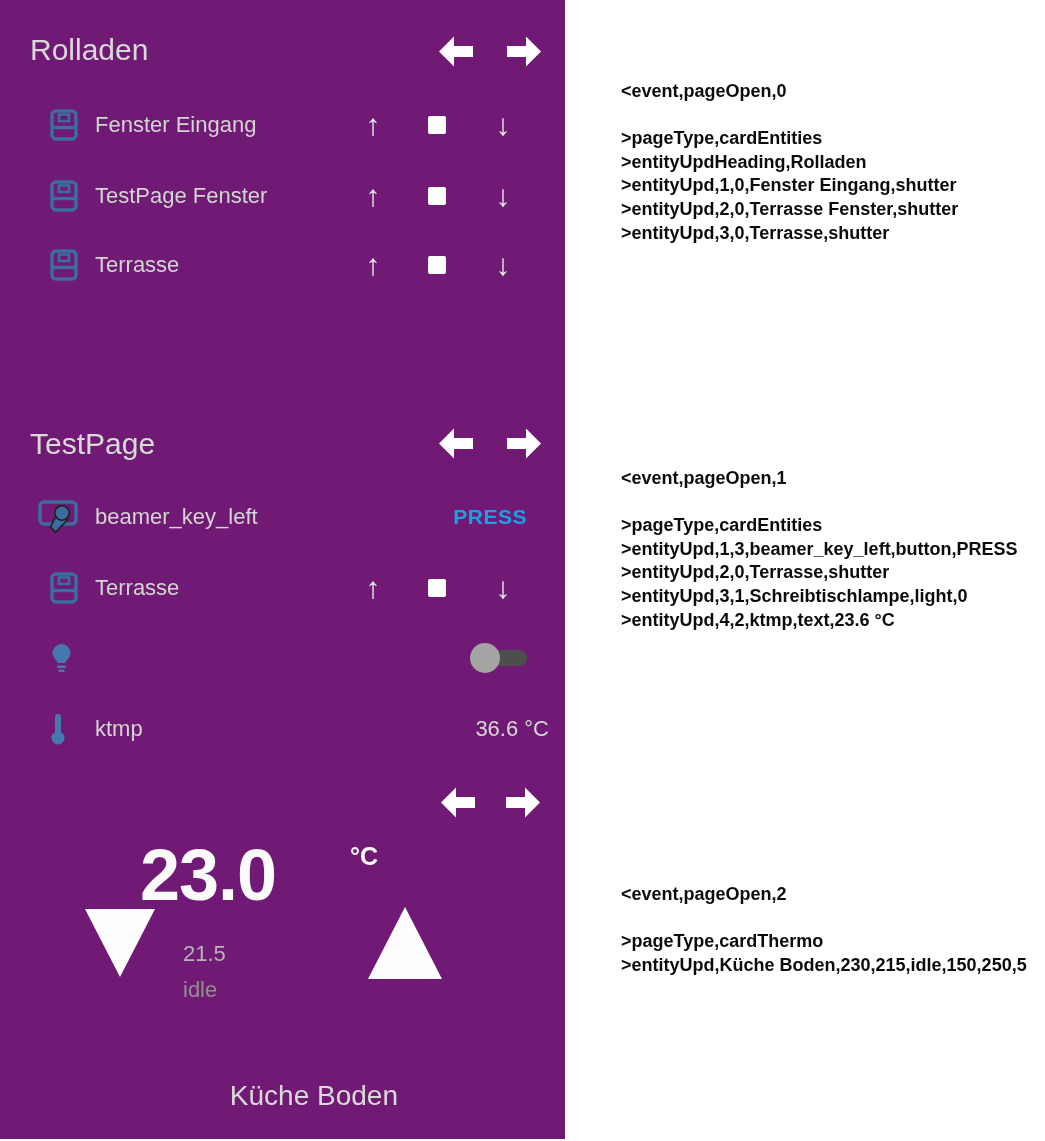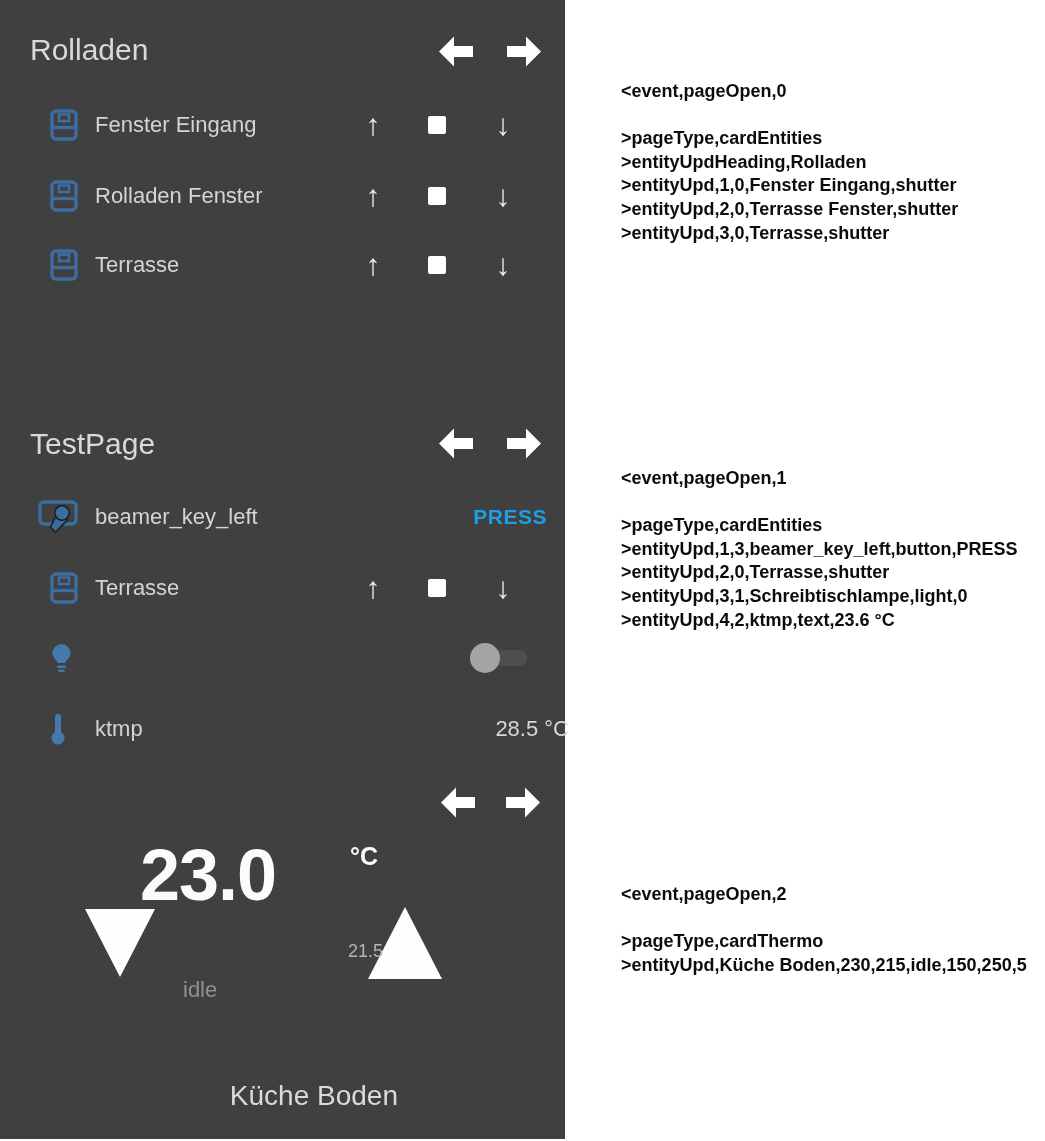--- a/index.html
+++ b/index.html
@@ -1,36 +1,36 @@
 <!DOCTYPE html>
 <html><head>
 <meta charset="utf-8">
 <style>
   html,body{margin:0;padding:0;background:#fff;font-family:"Liberation Sans",sans-serif;}
   .stage{position:relative;width:1045px;height:1141px;background:#ffffff;overflow:hidden;}
-  .panel{position:absolute;left:0;top:0;width:565px;height:1139px;background:#404040;}
+  .panel{position:absolute;left:0;top:0;width:565px;height:1139px;background:#701a75;}
   .heading{position:absolute;left:30px;height:40px;line-height:40px;font-size:30px;color:#d8dad6;}
   .nav{position:absolute;width:34px;height:31px;cursor:pointer;}
-  .row{position:absolute;left:0;width:565px;height:70px;padding-left:20px;}
+  .row{position:absolute;left:0;width:565px;height:70px;}
   .eicon{position:absolute;left:50px;top:50%;transform:translateY(-50%);display:flex;}
   .eicon.wide{left:38px;}
   .elabel{position:absolute;left:95px;top:0;line-height:70px;font-size:22px;color:#d3d5d2;white-space:nowrap;}
   .cup,.cdown{position:absolute;top:0;width:40px;text-align:center;line-height:70px;font-size:30px;color:#eceeeb;cursor:pointer;}
   .cup{left:353px;}
   .cdown{left:483px;}
   .cstop{position:absolute;left:428px;top:26px;width:18px;height:18px;background:#ffffff;border-radius:2px;cursor:pointer;}
   .press{position:absolute;right:38px;top:0;line-height:70px;font-size:21px;font-weight:700;color:#1ba1e3;cursor:pointer;letter-spacing:.5px;}
   .val{position:absolute;right:16px;top:0;line-height:70px;font-size:22px;color:#d6d8d5;white-space:nowrap;}
   .toggle{position:absolute;left:470px;top:20px;width:57px;height:30px;cursor:pointer;}
   .track{position:absolute;left:8px;top:7px;width:49px;height:16px;border-radius:8px;background:#4d4f4c;}
   .knob{position:absolute;left:0;top:0;width:30px;height:30px;border-radius:50%;background:#a3a5a2;}
   .bigtemp{position:absolute;left:140px;top:834px;width:200px;text-align:left;font-size:72px;font-weight:700;color:#fbfbfb;letter-spacing:-1px;}
   .tempunit{position:absolute;left:350px;top:842px;font-size:25px;font-weight:700;color:#fbfbfb;}
   .tri{position:absolute;cursor:pointer;}
-  .setpoint{position:absolute;left:183px;top:941px;width:200px;text-align:right;font-size:18px;color:#b4b6b3;}
+  .setpoint{position:absolute;left:183px;top:941px;width:200px;text-align:left;font-size:22px;color:#b4b6b3;}
   .tstate{position:absolute;left:183px;top:977px;width:200px;text-align:left;font-size:22px;color:#8f918e;}
   .thermotitle{position:absolute;left:98px;top:1080px;width:300px;text-align:right;font-size:28px;color:#d9dbd8;white-space:nowrap;}
   .log{position:absolute;left:612px;width:430px;font-size:18px;font-weight:700;color:#0c0c0c;line-height:23.6px;margin-left:9px;}
   .logline{min-height:23.6px;white-space:nowrap;}
 </style>
 </head>
 <body>
 
 <div class="stage">
 
@@ -59,21 +59,21 @@
     </div>
 
     <div class="row" style="top:161px">
       <span class="eicon">
         <svg width="28" height="32" viewBox="0 0 28 32">
             <rect x="2" y="2" width="24" height="28" rx="4" fill="none" stroke="#3c6da0" stroke-width="3.4"></rect>
             <line x1="3" y1="18.5" x2="25" y2="18.5" stroke="#3c6da0" stroke-width="3.4"></line>
             <rect x="9" y="5.5" width="10" height="6.5" fill="none" stroke="#3c6da0" stroke-width="2.6"></rect>
           </svg>
       </span>
-      <span class="elabel">Rolladen Fenster</span>
+      <span class="elabel">TestPage Fenster</span>
       <span class="cup">↑</span>
       <span class="cstop"></span>
       <span class="cdown">↓</span>
     </div>
 
     <div class="row" style="top:230px">
       <span class="eicon">
         <svg width="28" height="32" viewBox="0 0 28 32">
             <rect x="2" y="2" width="24" height="28" rx="4" fill="none" stroke="#3c6da0" stroke-width="3.4"></rect>
             <line x1="3" y1="18.5" x2="25" y2="18.5" stroke="#3c6da0" stroke-width="3.4"></line>
@@ -135,21 +135,21 @@
     </div>
 
     <div class="row" style="top:694px">
       <span class="eicon">
         <svg width="16" height="32" viewBox="0 0 16 32">
             <rect x="5" y="1" width="6" height="21" rx="3" fill="#4579ad"></rect>
             <circle cx="8" cy="25" r="6.5" fill="#4579ad"></circle>
           </svg>
       </span>
       <span class="elabel">ktmp</span>
-      <span class="val">28.5 °C</span>
+      <span class="val">36.6 °C</span>
     </div>
 
     <svg class="nav" style="left:441px;top:787px" viewBox="0 0 34 30">
         <polygon points="0,15 15,0 15,9.5 34,9.5 34,20.5 15,20.5 15,30" fill="#ffffff"></polygon>
       </svg>
     <svg class="nav" style="left:506px;top:787px" viewBox="0 0 34 30">
         <polygon points="34,15 19,0 19,9.5 0,9.5 0,20.5 19,20.5 19,30" fill="#ffffff"></polygon>
       </svg>
 
     <div class="bigtemp">23.0</div>

